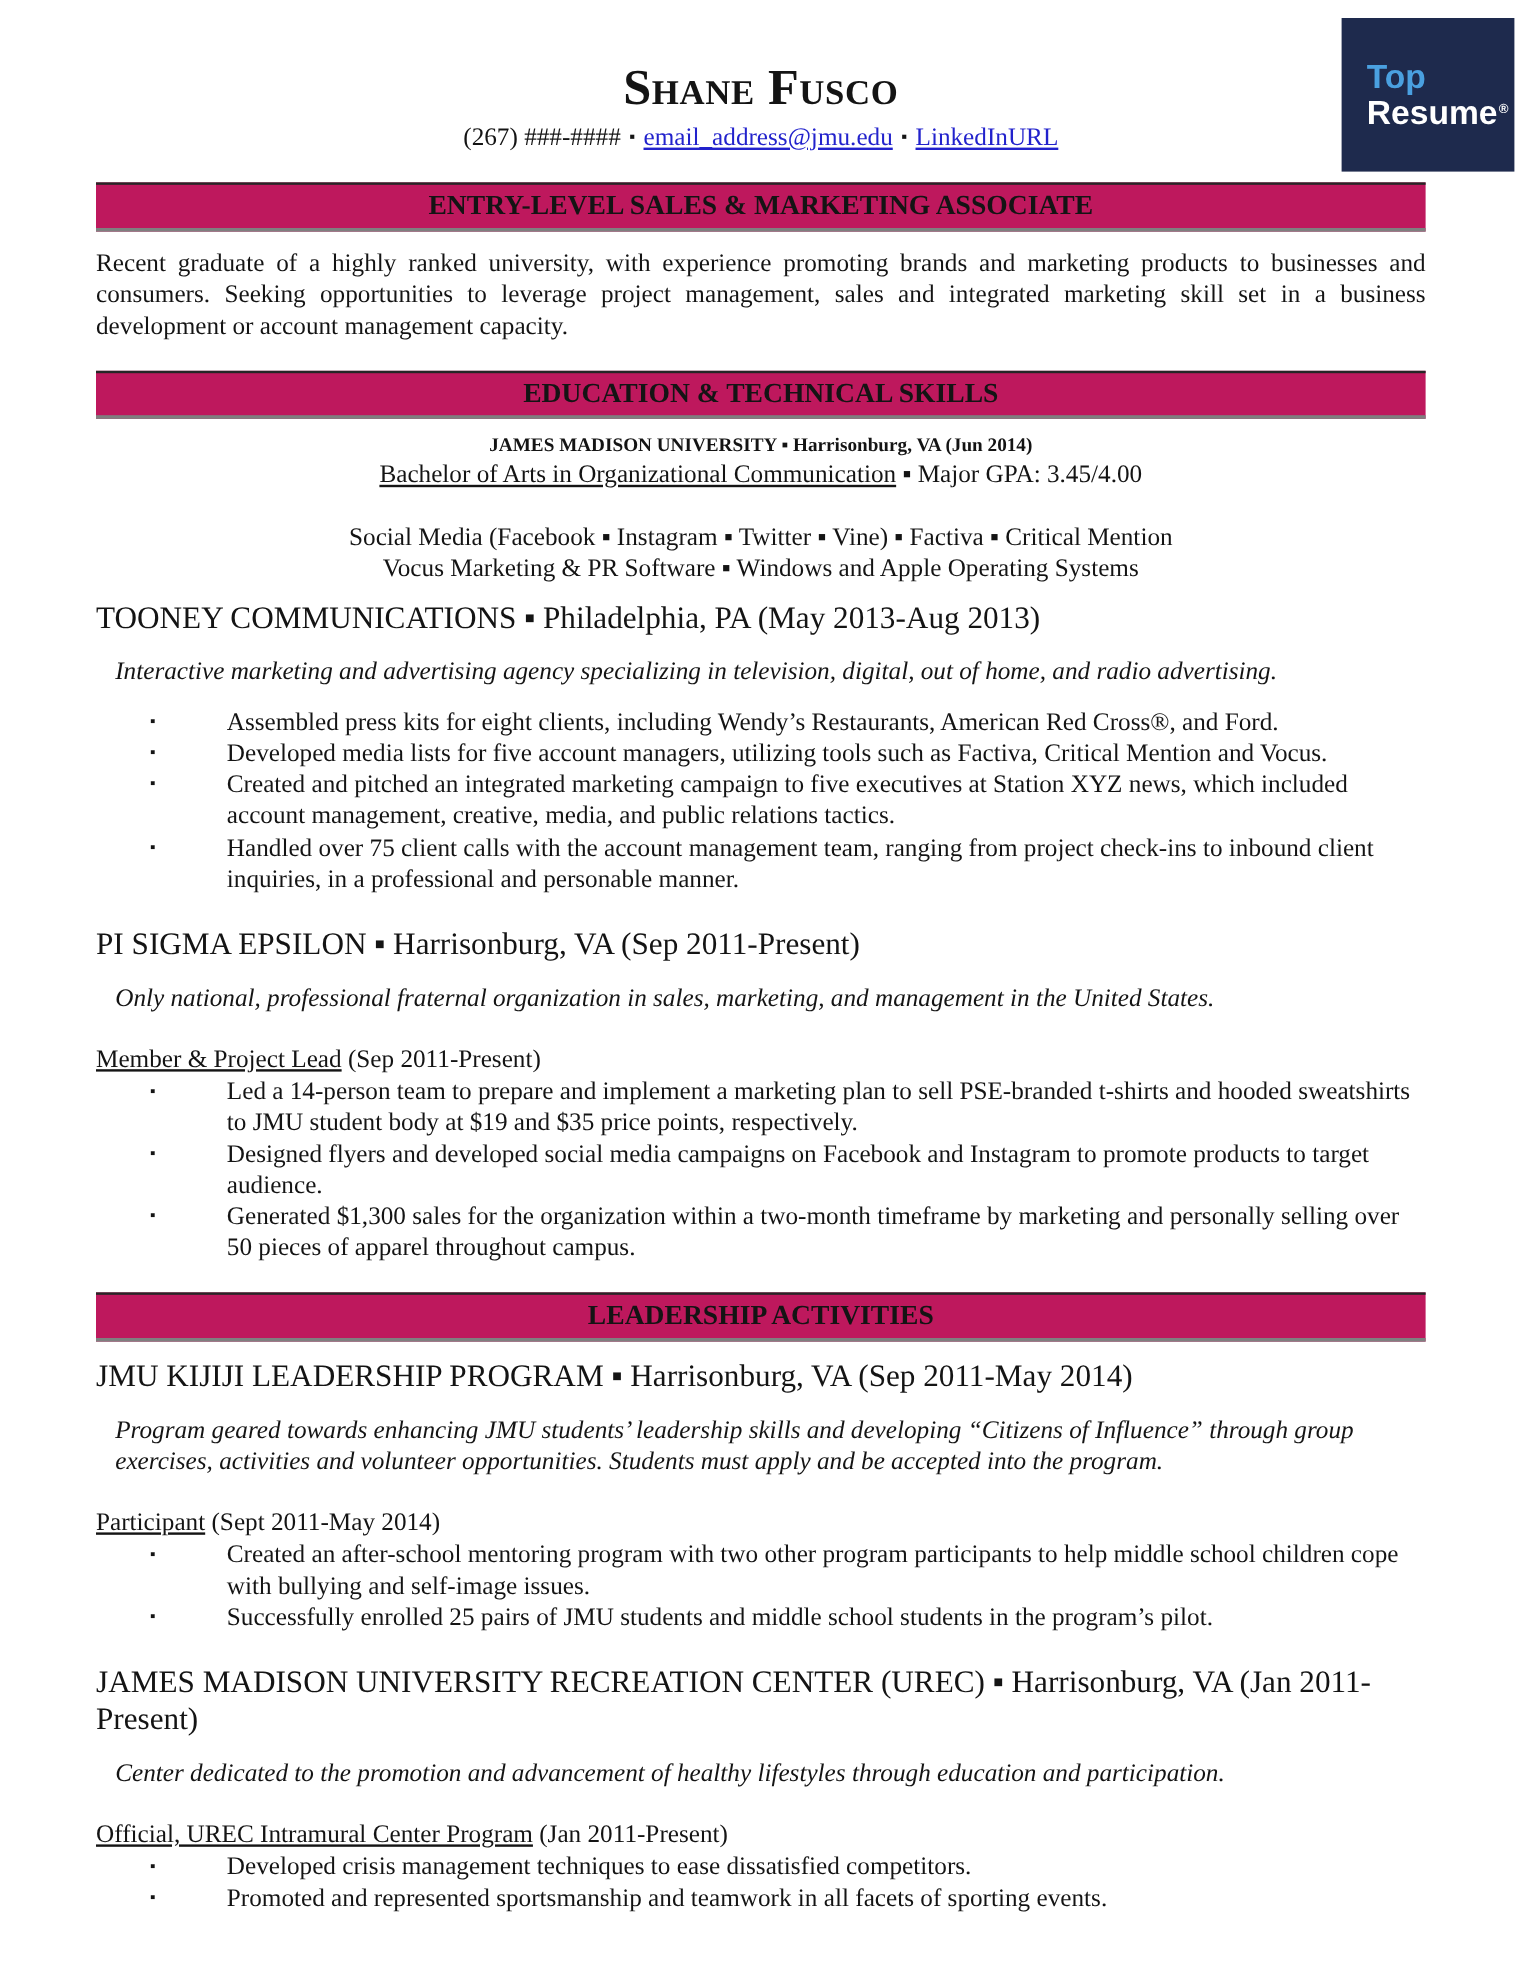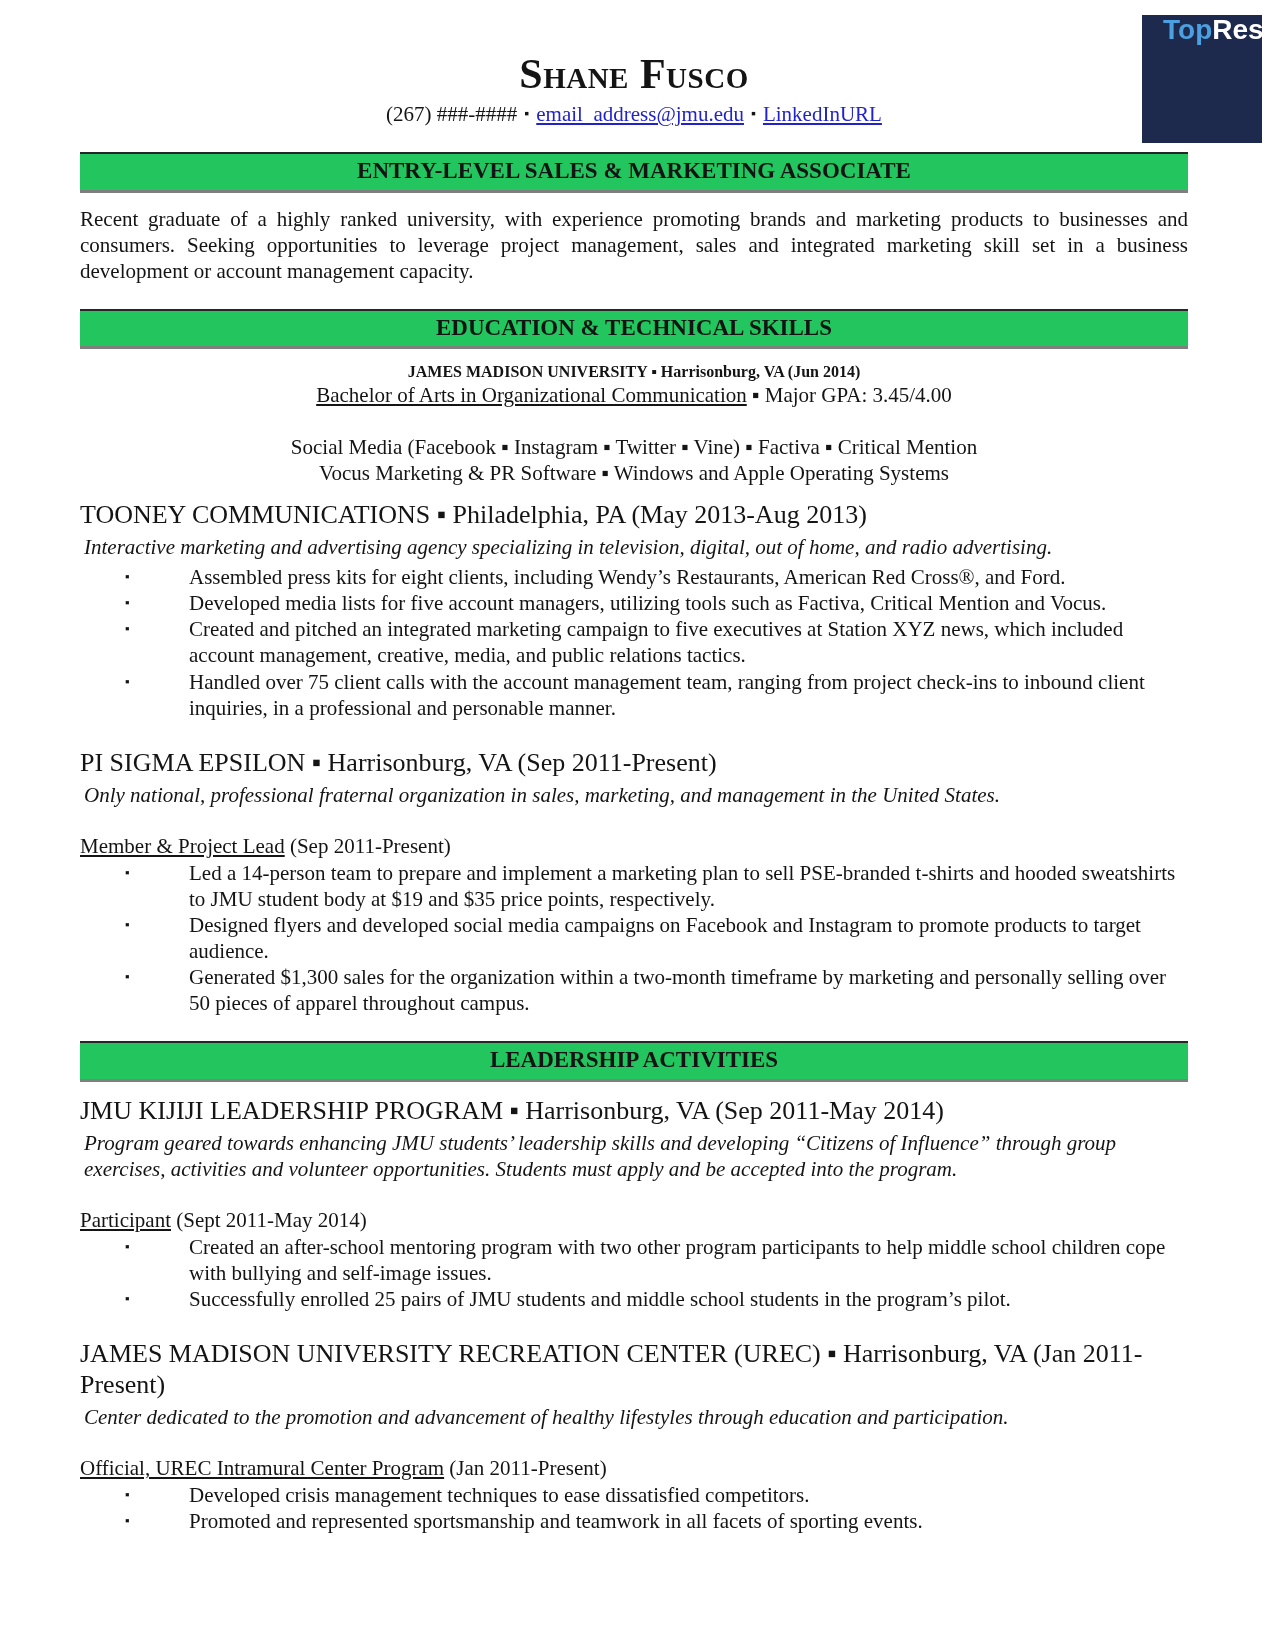--- a/index.html
+++ b/index.html
@@ -12,24 +12,24 @@
     color:#141414;
     font-size:21px;
     line-height:1.24;
     background:#ffffff;
     overflow:hidden;
   }
 
   
   .logo {
     position:absolute; top:15px; right:13px;
-    width:120px; height:128px;
+    width:144px; height:128px;
     background:#1e2a4d;
     box-sizing:border-box;
-    display:flex; flex-direction:row; justify-content:flex-start;
+    display:flex; flex-direction:column; justify-content:center;
     padding-left:21px;
     font-family:"Liberation Sans","DejaVu Sans",sans-serif;
     font-weight:bold;
   }
   .logo-top { color:#4aa0e0; font-size:28px; line-height:1.08; }
   .logo-bottom { color:#ffffff; font-size:28px; line-height:1.08; }
   .reg-mark { font-size:11px; vertical-align:9px; margin-left:1px; }
 
   
   .name {
@@ -38,21 +38,21 @@
     font-size:42px; font-weight:bold;
     line-height:1.05; letter-spacing:0.5px;
   }
   .contact { text-align:center; margin-top:5px; }
   .contact a { color:#2222cc; text-decoration:underline; cursor:pointer; }
   .sep { display:inline-block; font-size:14px; vertical-align:3px; margin:0 7px; color:#141414; }
 
   
   .section-bar {
     margin-top:25px;
-    background:#22c55e;
+    background:#be185d;
     border-top:2px solid #262626;
     border-bottom:3px solid #7f7f7f;
     text-align:center;
     font-weight:bold;
     font-size:23px;
     padding:3px 0 4px 0;
   }
 
   .summary { margin:13px 0 0 0; text-align:justify; }
 
@@ -61,21 +61,21 @@
   .edu-school { margin:13px 0 0 0; font-weight:bold; font-size:16px; }
   .edu-degree { margin:0; }
   .u { text-decoration:underline; }
   .edu-skills-1 { margin:26px 0 0 0; }
   .edu-skills-2 { margin:0; }
 
   
   .entry { margin-top:13px; }
   .entry + .entry { margin-top:26px; }
   .company { margin:0; font-weight:normal; font-size:26px; line-height:1.2; }
-  .desc { margin:4px; font-style:italic; }
+  .desc { margin:16px; font-style:italic; }
   .role { margin:25px 0 0 0; }
   .role-title { text-decoration:underline; }
   ul.bullets { list-style:none; margin:1px 0 0 0; padding:0; }
   ul.bullets li { display:flex; padding-left:45px; }
   .bullet-marker { flex:0 0 32px; width:32px; font-size:13px; line-height:26px; }
   .bullet-text { flex:1;margin-left:32px; }
 </style>
 </head>
 <body>
 

